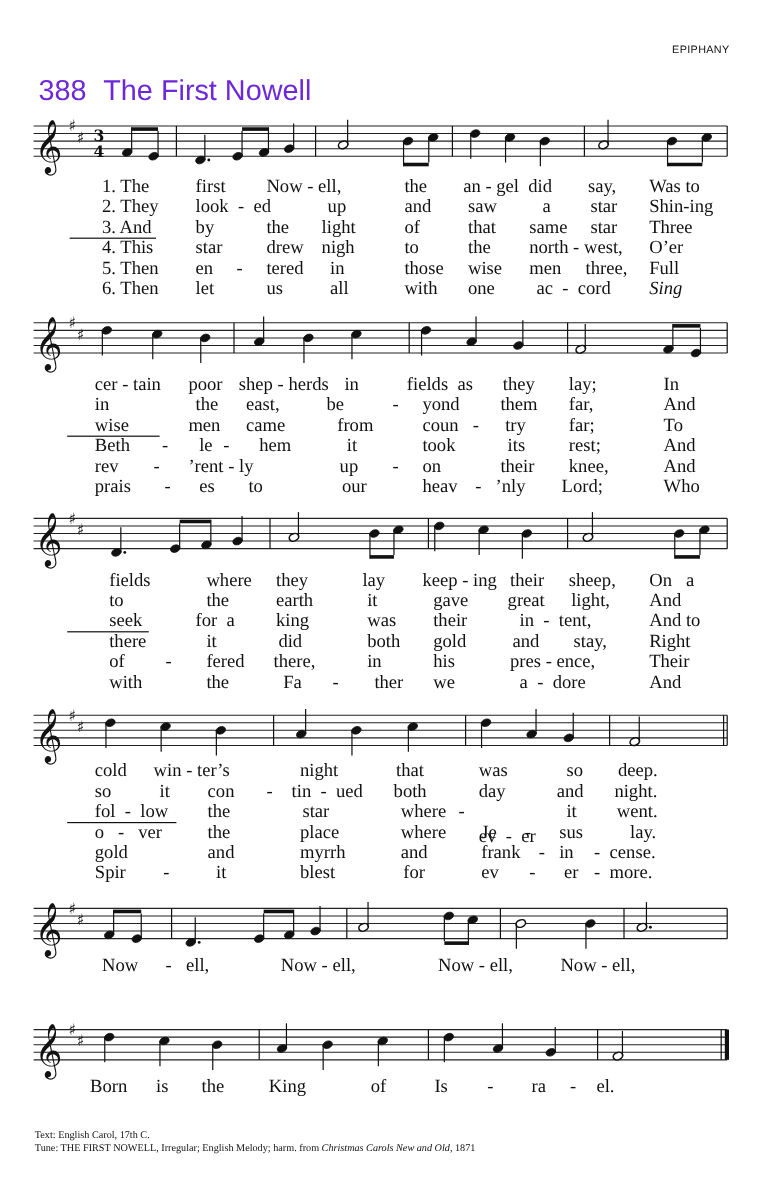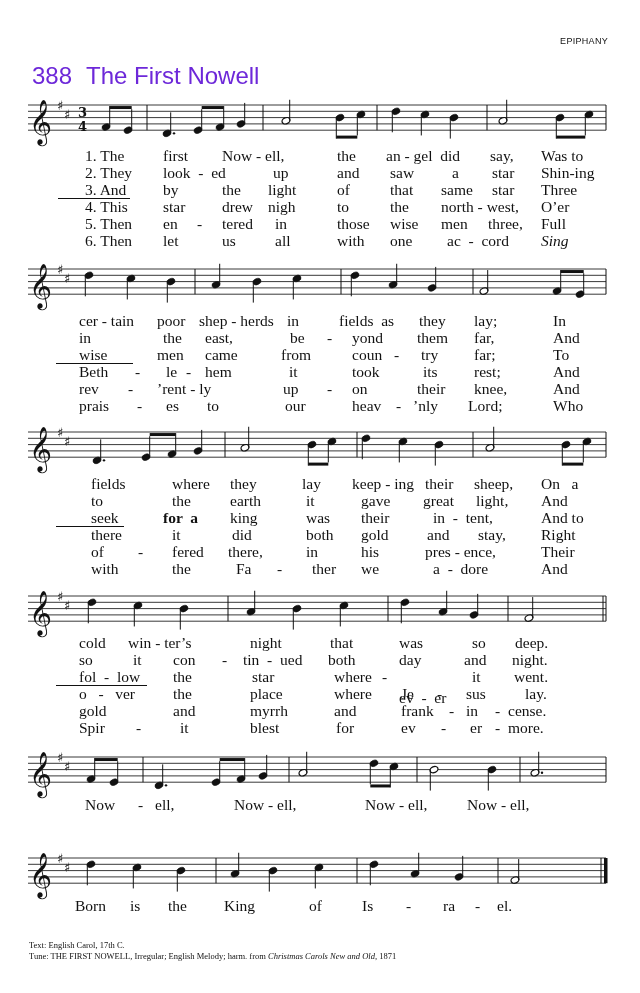--- a/index.html
+++ b/index.html
@@ -491,21 +491,21 @@
         <span style="left: 287px;">in</span>
         <span style="left: 339px;">fields  as</span>
         <span style="left: 419px;">they</span>
         <span style="left: 474px;">lay;</span>
         <span style="left: 553px;">In</span>
       </div>
       <div class="lyric-row">
         <span style="left: 79px;">in</span>
         <span style="left: 163px;">the</span>
         <span style="left: 205px;">east,</span>
-        <span style="left: 290px;">be</span>
+        <span style="left: 272px;">be</span>
         <span style="left: 327px;">-</span>
         <span style="left: 352px;">yond</span>
         <span style="left: 417px;">them</span>
         <span style="left: 474px;">far,</span>
         <span style="left: 553px;">And</span>
       </div>
       <div class="lyric-row">
         <span style="left: 79px;">wise</span>
         <span style="left: 157px;">men</span>
         <span style="left: 205px;">came</span>
@@ -514,21 +514,21 @@
         <span style="left: 394px;">-</span>
         <span style="left: 421px;">try</span>
         <span style="left: 474px;">far;</span>
         <span style="left: 553px;">To</span>
       </div>
       <div class="lyric-row">
         <span style="left: 79px;">Beth</span>
         <span style="left: 135px;">-</span>
         <span style="left: 166px;">le</span>
         <span style="left: 186px;">-</span>
-        <span style="left: 205px;">hem</span>
+        <span style="left: 216px;">hem</span>
         <span style="left: 289px;">it</span>
         <span style="left: 352px;">took</span>
         <span style="left: 423px;">its</span>
         <span style="left: 474px;">rest;</span>
         <span style="left: 553px;">And</span>
       </div>
       <div class="lyric-row">
         <span style="left: 79px;">rev</span>
         <span style="left: 128px;">-</span>
         <span style="left: 157px;">’rent - ly</span>
@@ -569,21 +569,21 @@
         <span style="left: 172px;">the</span>
         <span style="left: 230px;">earth</span>
         <span style="left: 306px;">it</span>
         <span style="left: 361px;">gave</span>
         <span style="left: 423px;">great</span>
         <span style="left: 476px;">light,</span>
         <span style="left: 541px;">And</span>
       </div>
       <div class="lyric-row">
         <span style="left: 91px;">seek</span>
-        <span style="left: 163px; font-weight: bold;">for  a</span>
+        <span style="left: 163px;">for  a</span>
         <span style="left: 230px;">king</span>
         <span style="left: 306px;">was</span>
         <span style="left: 361px;">their</span>
         <span style="left: 433px;">in  -  tent,</span>
         <span style="left: 541px;">And to</span>
       </div>
       <div class="lyric-row">
         <span style="left: 91px;">there</span>
         <span style="left: 172px;">it</span>
         <span style="left: 232px;">did</span>

